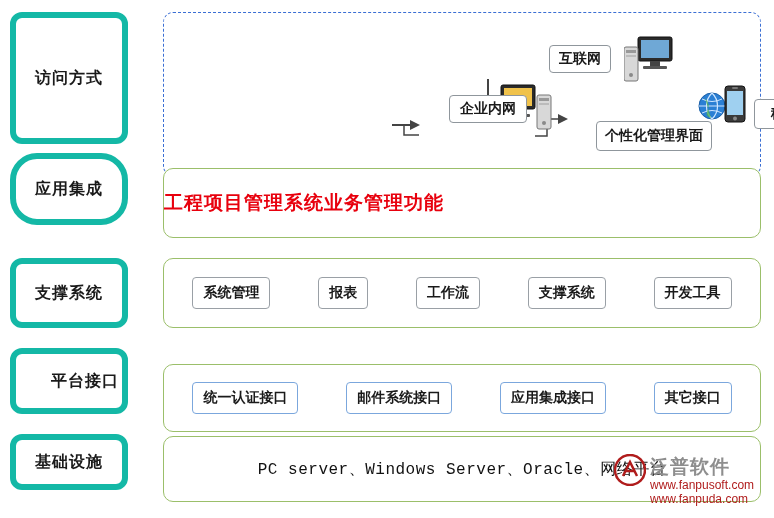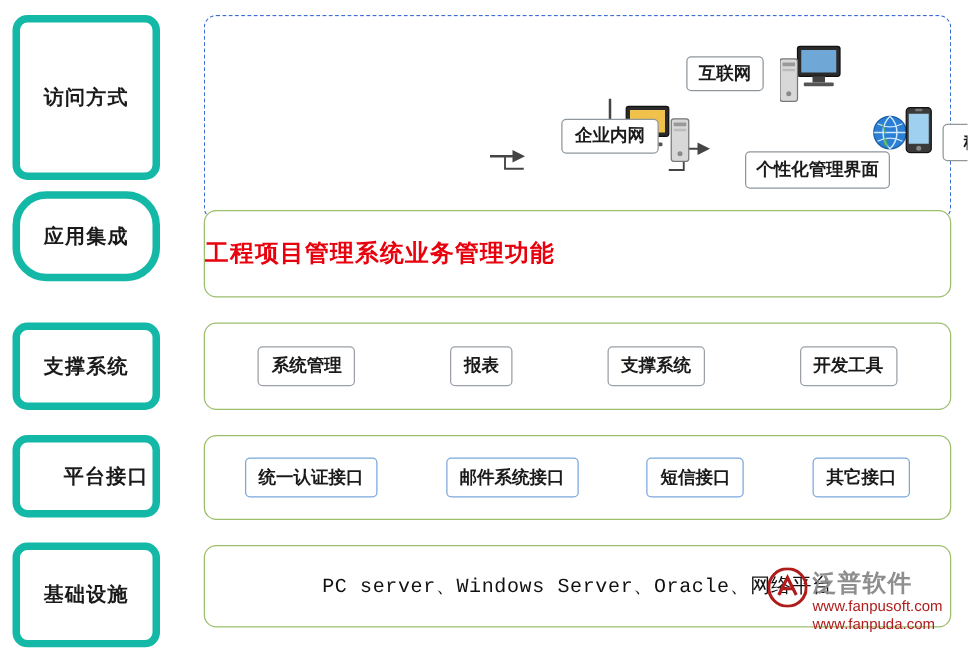--- a/index.html
+++ b/index.html
@@ -35,21 +35,21 @@
     font-size: 16px;
     font-weight: bold;
     color: #1a1a1a;
     letter-spacing: 1px;
     box-sizing: border-box;
   }
   .ll-1 { top: 12px;  height: 132px; }
   .ll-2 { top: 153px; height: 72px; border-radius: 27px; }
   .ll-3 { top: 258px; height: 70px; }
   .ll-4 { top: 348px; height: 66px; padding-left: 32px; }
-  .ll-5 { top: 434px; height: 84px; }
+  .ll-5 { top: 434px; height: 56px; }
 
   
   .panel {
     position: absolute;
     left: 163px;
     width: 598px;
     box-sizing: border-box;
     background: #ffffff;
   }
   .panel-access {
@@ -57,21 +57,21 @@
     height: 164px;
     border: 1px dashed #3b6fd4;
     border-radius: 10px;
   }
   .panel-green {
     border: 1px solid #9bbf6a;
     border-radius: 10px;
   }
   .panel-app   { top: 168px; height: 70px; }
   .panel-supp  { top: 258px; height: 70px; }
-  .panel-iface { top: 348px; height: 68px; }
+  .panel-iface { top: 364px; height: 68px; }
   .panel-infra { top: 436px; height: 66px; }
 
   
   .app-title {
     position: absolute;
     left: 0; right: 0;
     top: 50%;
     transform: translateY(-50%);
     text-align: left;
     font-size: 19px;
@@ -298,30 +298,31 @@
   </div>
 
   <div class="panel panel-green panel-app">
     <div class="app-title">工程项目管理系统业务管理功能</div>
   </div>
 
   <div class="panel panel-green panel-supp">
     <div class="chip-row">
       <div class="chip chip-supp">系统管理</div>
       <div class="chip chip-supp">报表</div>
+      <div class="chip chip-supp">工作流</div>
       <div class="chip chip-supp">支撑系统</div>
       <div class="chip chip-supp">开发工具</div>
     </div>
   </div>
 
   <div class="panel panel-green panel-iface">
     <div class="chip-row">
       <div class="chip">统一认证接口</div>
       <div class="chip">邮件系统接口</div>
-      <div class="chip">短信接口</div>
+      <div class="chip">应用集成接口</div>
       <div class="chip">其它接口</div>
     </div>
   </div>
 
   <div class="panel panel-green panel-infra">
     <div class="infra-text">PC server、Windows Server、Oracle、网络平台</div>
   </div>
 
   <div class="watermark">
     <div class="wm-mark">

